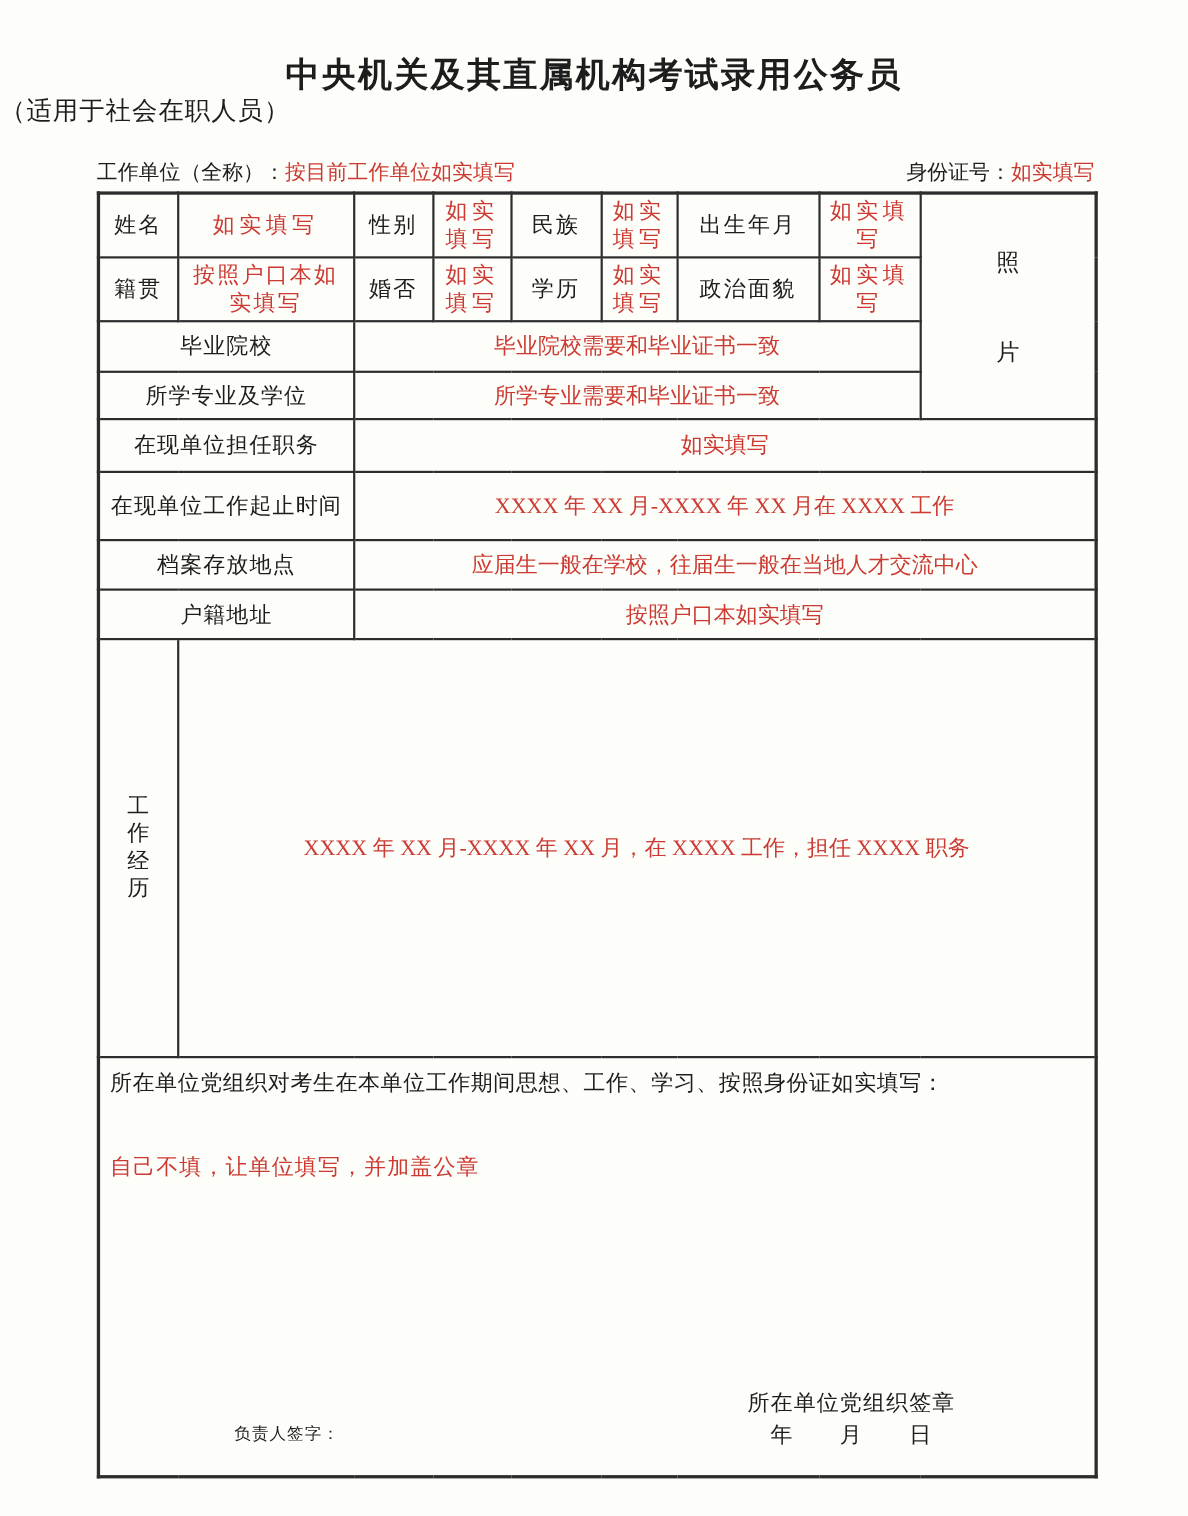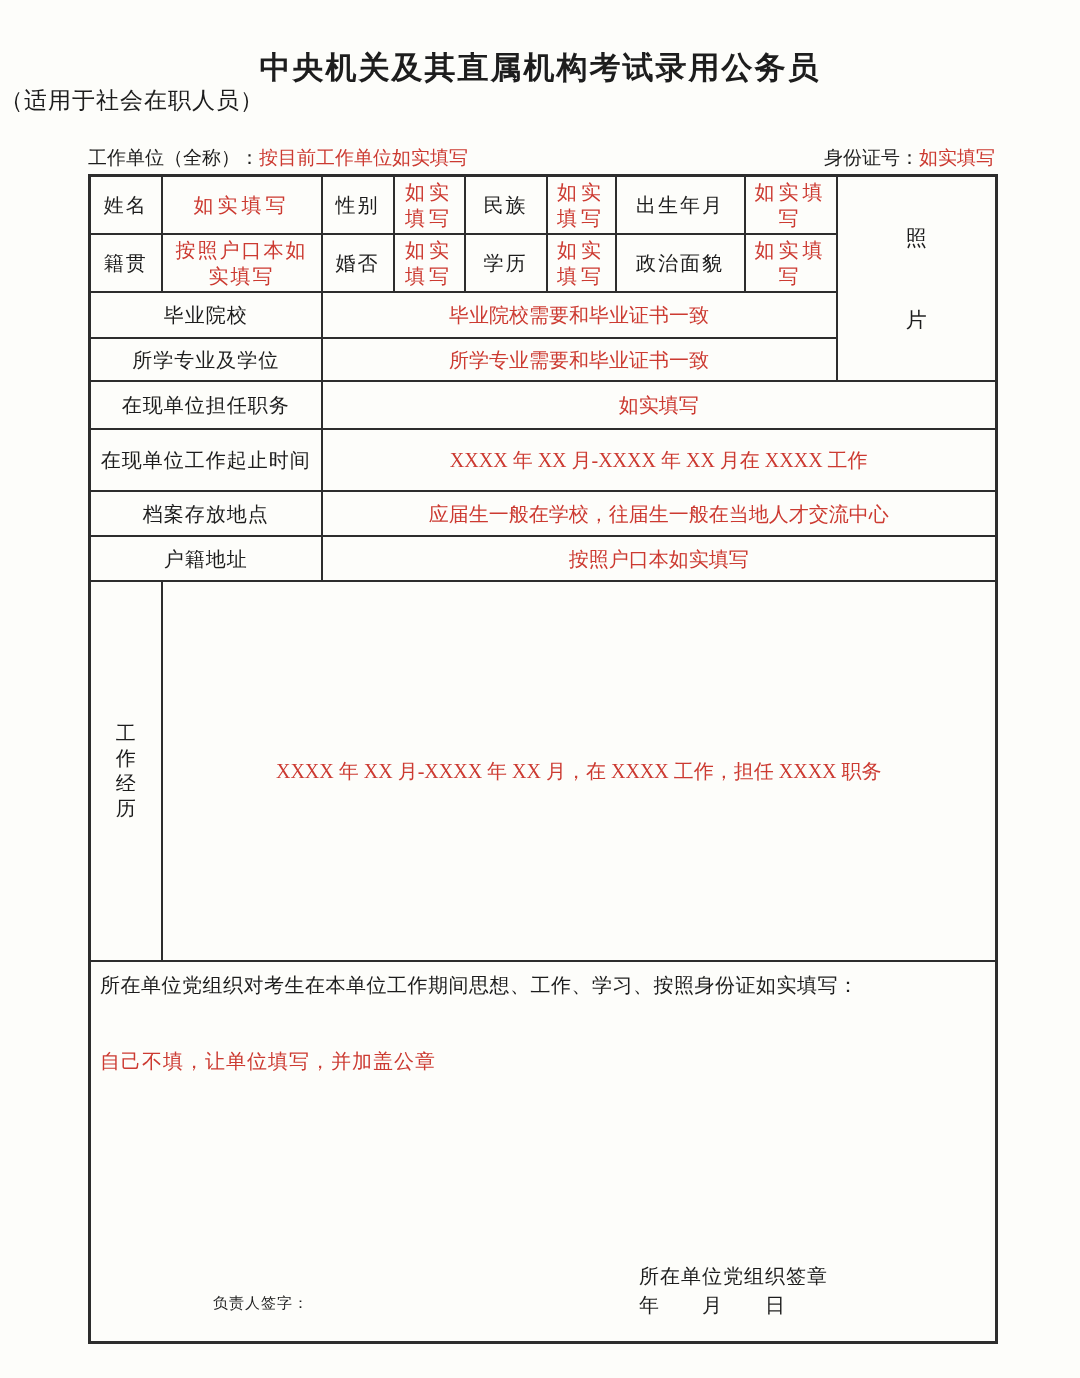--- a/index.html
+++ b/index.html
@@ -59,21 +59,21 @@
   td.exp-lbl .vstack{line-height:25px;font-size:20px;}
   td.exp-cell{
     vertical-align:top;text-align:left;
     padding:56px 10px 0 14px;
     color:var(--red);font-size:20px;
   }
   td.eval-cell{position:relative;padding:0;text-align:left;}
   .eval-prompt{position:absolute;top:10px;left:9px;font-size:20px;letter-spacing:0.5px;white-space:nowrap;}
   .eval-note{position:absolute;top:86px;left:9px;font-size:20px;color:var(--red);letter-spacing:1px;white-space:nowrap;}
   .signer{position:absolute;top:330px;left:122px;font-size:15px;letter-spacing:1px;font-family:Liberation Mono, monospace;}
-  .seal-block{position:absolute;top:301px;left:548px;width:270px;text-align:left;}
+  .seal-block{position:absolute;top:301px;left:548px;width:270px;text-align:center;}
   .seal-label{font-size:20px;letter-spacing:1px;line-height:27px;}
   .date-line{font-size:20px;letter-spacing:1px;line-height:30px;}
   .footnote{
     margin:34px 0 0 88px;width:920px;
     font-size:20px;line-height:26px;letter-spacing:0.5px;
   }
 </style>
 </head>
 <body>
 

